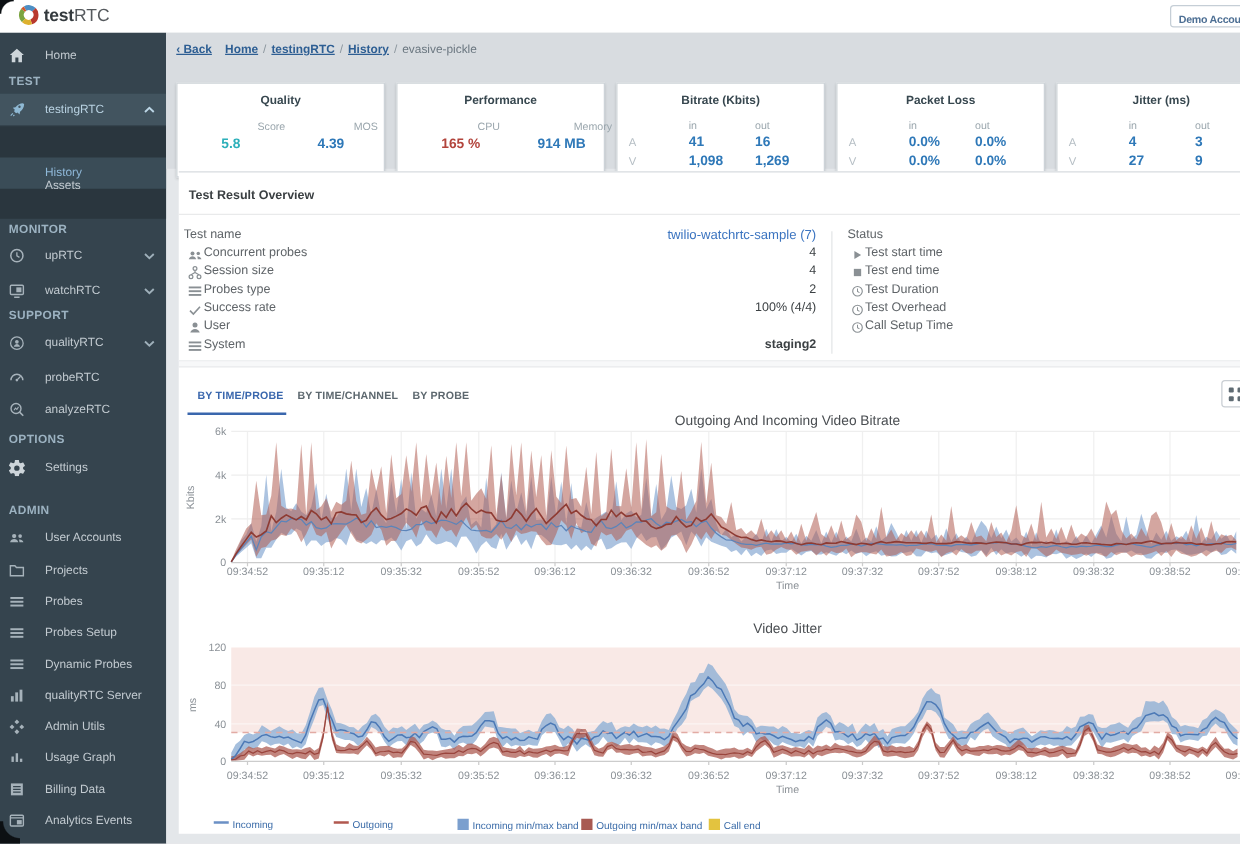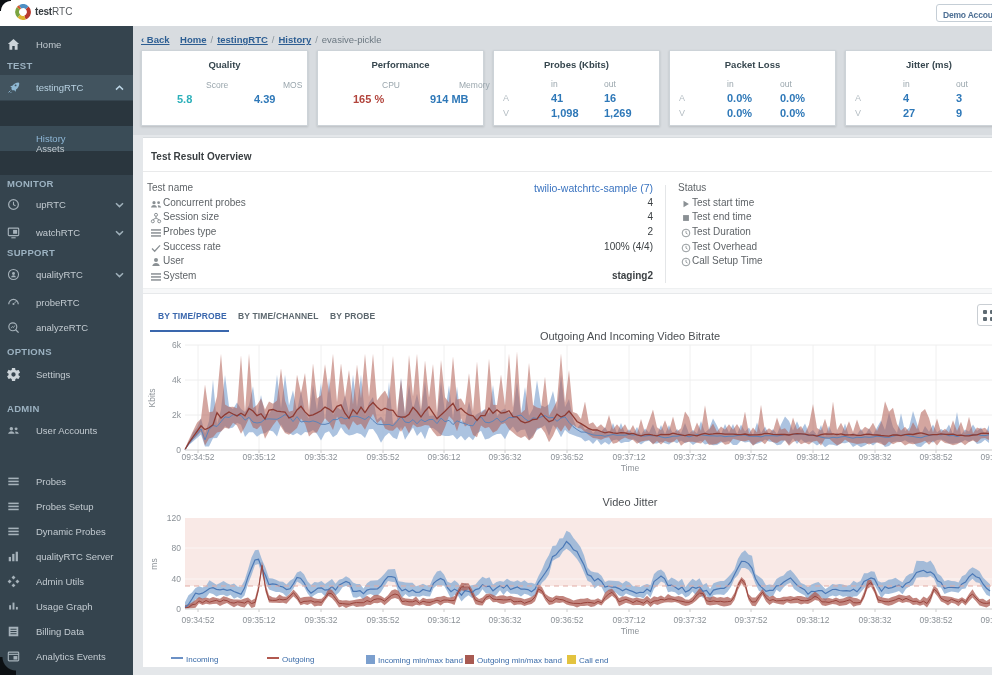--- a/index.html
+++ b/index.html
@@ -1,40 +1,40 @@
 <!DOCTYPE html>
 <html><head>
 <meta charset="utf-8">
 <style>
 * { margin:0; padding:0; box-sizing:border-box; }
 html,body { width:992px; height:675px; overflow:hidden; }
 body { font-family:"Liberation Sans", sans-serif; position:relative; background:#e7e9eb; }
 #topbar { position:absolute; left:0; top:0; width:992px; height:26px; background:#fff; z-index:5; }
 #logo { position:absolute; left:15px; top:4px; display:flex; align-items:center; }
-#logo .word { font-size:10px; margin-left:4px; color:#3c4043; margin-top:-1px; }
+#logo .word { font-size:14px; margin-left:4px; color:#3c4043; margin-top:-1px; }
 #logo .word b { font-weight:700; color:#343a3e; letter-spacing:-0.2px; }
 #logo .word span { font-weight:400; color:#55595d; }
 #demobtn { position:absolute; left:936px; top:4px; width:80px; height:18px; border:1px solid #c5ced6; border-radius:3px; background:#fff; color:#4d6f94; font-size:8.5px; font-weight:bold; padding:4.5px 0 0 6px; white-space:nowrap; overflow:hidden; letter-spacing:-0.2px; }
 #sidebar { position:absolute; left:0; top:26px; width:133px; height:649px; background:#35444e; color:#c3cbd1; font-size:9.5px; }
 .sitem { position:absolute; left:0; width:133px; height:25px; line-height:25px; white-space:nowrap; }
 .sitem .ic { position:absolute; left:7px; top:6px; width:13px; height:13px; }
 .sitem .tx { position:absolute; left:36px; }
 .sitem .chev { position:absolute; right:9px; top:10px; }
 .shead { position:absolute; left:0; width:133px; padding-left:7px; font-size:9.5px; font-weight:bold; color:#9cb2c1; height:21px; line-height:21px; letter-spacing:0.3px; }
 #submenu { position:absolute; left:0; top:74.5px; width:133px; height:74px; background:#2a363e; }
 .row-testing { background:#42545f; }
 .row-testing .tx { color:#b9d2e2; }
 .row-history { background:#3a4c57; }
 .row-history .tx { color:#8fb8d8; }
 #main { position:absolute; left:133px; top:26px; width:859px; height:649px; background:#e4e7ea; }
 #topstrip { position:absolute; left:0; top:0; width:859px; height:109px; background:#d8dce0; }
 #crumb { position:absolute; left:8px; top:8px; font-size:9.5px; color:#6b7780; }
 #crumb a { color:#2d5e93; font-weight:bold; text-decoration:underline; }
 #crumb .sep { color:#8a959d; margin:0 4px; font-weight:normal; }
-.card { position:absolute; top:24px; height:76px; background:#fff; border:1px solid #cdd3d8; box-shadow:0 1px 2px rgba(60,64,67,.2); }
+.card { position:absolute; top:40px; height:76px; background:#fff; border:1px solid #cdd3d8; box-shadow:0 1px 2px rgba(60,64,67,.2); }
 .card .ti { text-align:center; font-size:9.5px; font-weight:bold; color:#37474f; margin-top:8px; }
 .card .lab { font-size:8.5px; color:#9aa6ad; }
 .card .val { font-size:11px; font-weight:bold; color:#2e78b8; }
 .teal { color:#2cb0ba !important; }
 .red { color:#b2443c !important; }
 .g2 { display:grid; grid-template-columns:77px auto; text-align:left; margin-top:8px; padding-left:35px; }
 .g2 .lab { line-height:14px;margin-left:29px; }
 .g2 .val { line-height:14px; }
 .g3 { display:grid; grid-template-columns:57px 53px auto; text-align:left; margin-top:8px; }
 .g3 .av { font-size:9px; color:#b5bec4; line-height:15px; padding-left:9px; }
@@ -183,20 +183,26 @@
       <svg class="ic" width="15" height="15" viewBox="0 0 15 15">
         <g fill="#a6b2ba">
           <circle cx="5" cy="5.6" r="2"></circle>
           <circle cx="10.5" cy="5.6" r="1.7"></circle>
           <path d="M1.2 11.2c.6-1.9 2-2.9 3.8-2.9s3.2 1 3.8 2.9z"></path>
           <path d="M9.4 8.9c1.5-.4 3.5.3 4.2 2.3H9.9c-.1-.9-.3-1.7-.5-2.3z"></path>
         </g>
       </svg>
       <span class="tx">User Accounts</span>
     </div>
+<div class="sitem " style="top:417.5px">
+      <svg class="ic" width="15" height="15" viewBox="0 0 15 15">
+        <path d="M1.5 3 h4.2 l1.4 1.6 h6.4 v7.6 h-12 z" fill="none" stroke="#a6b2ba" stroke-width="1.3"></path>
+      </svg>
+      <span class="tx">Projects</span>
+    </div>
 <div class="sitem " style="top:442.5px">
       <svg class="ic" width="15" height="15" viewBox="0 0 15 15">
         <g fill="#a6b2ba">
           <rect x="1.5" y="3" width="12" height="1.8"></rect>
           <rect x="1.5" y="6.5" width="12" height="1.8"></rect>
           <rect x="1.5" y="10" width="12" height="1.8"></rect>
         </g>
       </svg>
       <span class="tx">Probes</span>
     </div>
@@ -284,21 +290,21 @@
 <div class="card" style="left:184px;width:167px;">
 <div class="ti">Performance</div>
 <div class="g2">
         <span class="lab">CPU</span>
         <span class="lab">Memory</span>
         <span class="val red">165 %</span>
         <span class="val ">914 MB</span>
       </div>
 </div>
 <div class="card" style="left:360px;width:167px;">
-<div class="ti">Probes (Kbits)</div>
+<div class="ti">Bitrate (Kbits)</div>
 <div class="g3">
 <span></span>
         <span class="lab">in</span>
         <span class="lab">out</span>
 <span class="av">A</span>
         <span class="val cell">41</span>
         <span class="val cell">16</span>
 <span class="av">V</span>
         <span class="val cell">1,098</span>
         <span class="val cell">1,269</span>

